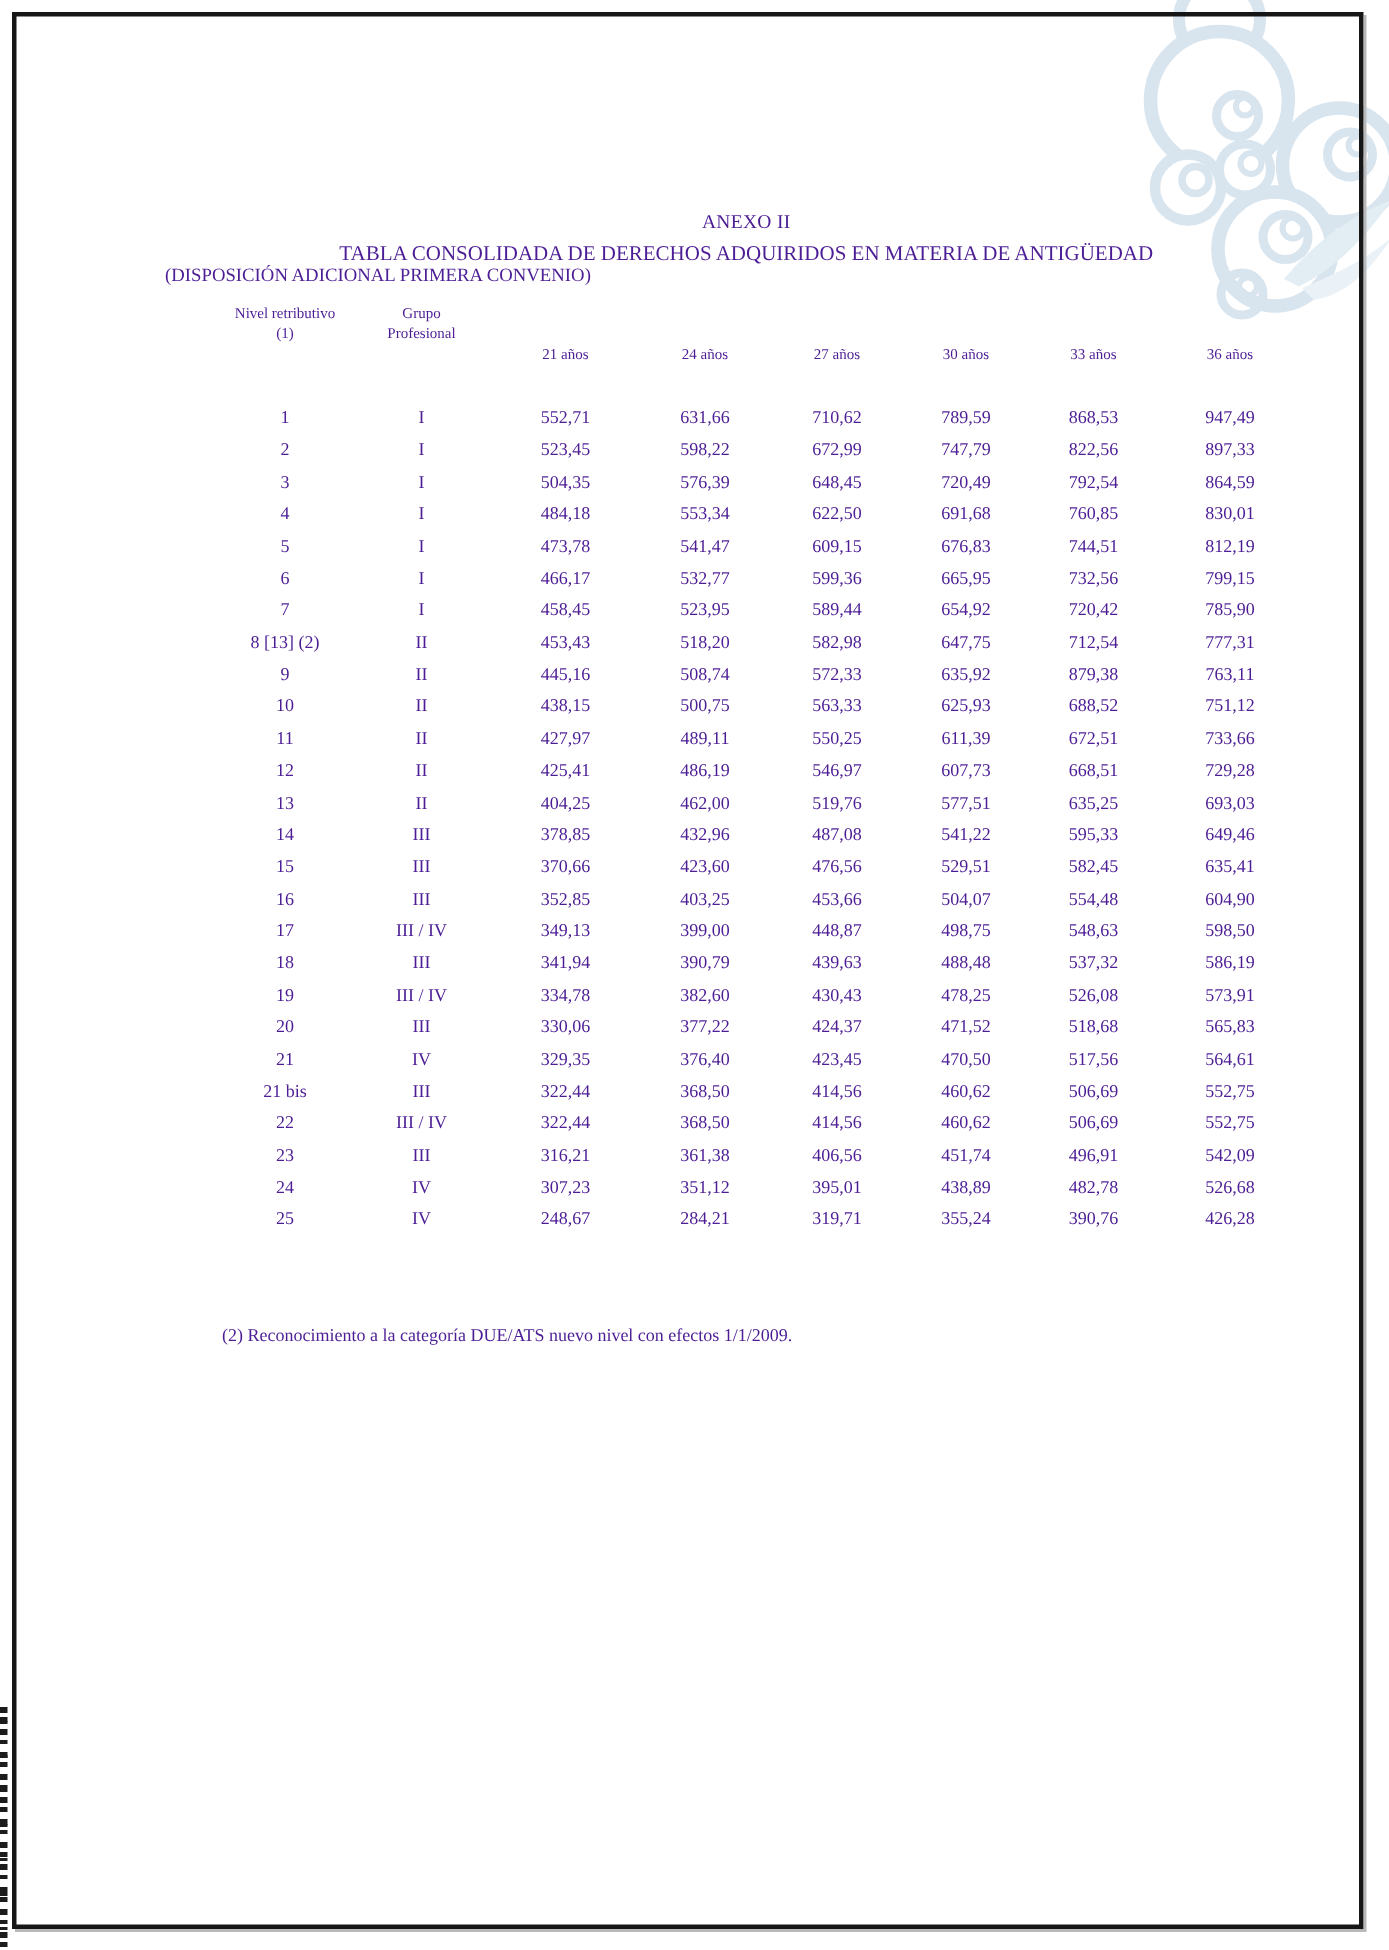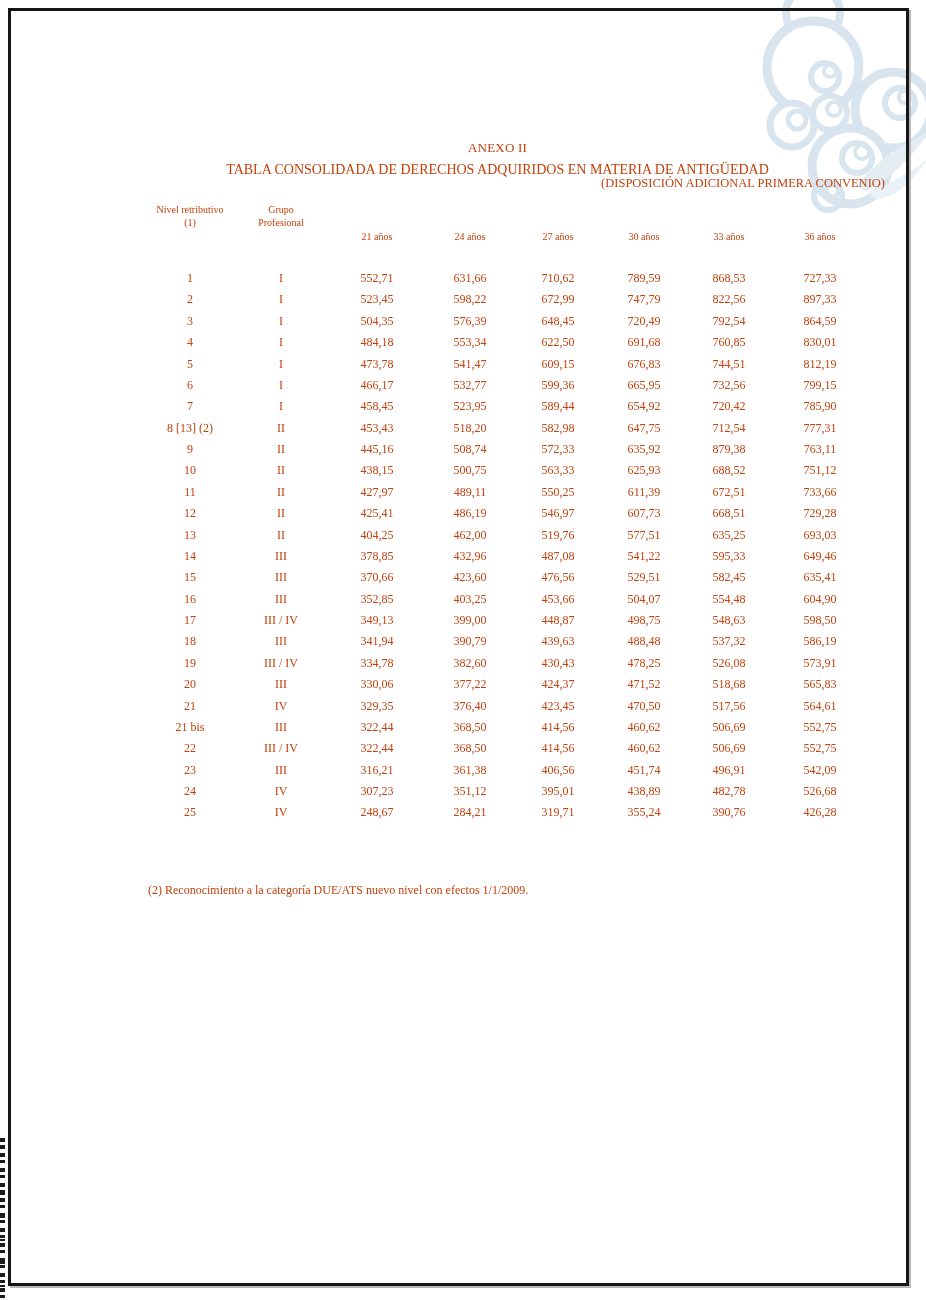--- a/index.html
+++ b/index.html
@@ -1,18 +1,18 @@
 <!DOCTYPE html>
 <html><head>
 <meta charset="utf-8">
 <style>
   html,body{margin:0;padding:0;background:#fff;}
   .page{
     position:relative;width:926px;height:1300px;background:#ffffff;
-    overflow:hidden;font-family:"Liberation Serif","DejaVu Serif",serif;color:#c2410c;
+    overflow:hidden;font-family:"Liberation Serif","DejaVu Serif",serif;color:#4c1d95;
   }
   
   .frame{
     position:absolute;left:8px;top:8px;width:901px;height:1278px;
     border:3px solid #161616;box-sizing:border-box;z-index:3;pointer-events:none;
     box-shadow:2px 2px 0 #b9b9b9;
   }
   
   .watermark{position:absolute;top:0;right:0;z-index:1;}
   
@@ -24,21 +24,21 @@
   }
   .content{position:absolute;left:0;top:0;width:100%;height:100%;z-index:2;}
   .annex{
     position:absolute;left:150px;top:140px;width:695px;text-align:center;
     font-size:13px;letter-spacing:.2px;
   }
   .title1{
     position:absolute;left:110px;top:162px;width:775px;text-align:center;font-size:14px;
   }
   .title2{
-    position:absolute;left:110px;top:176px;width:775px;text-align:right;font-size:12.5px;
+    position:absolute;left:110px;top:176px;width:775px;text-align:left;font-size:12.5px;
   }
   .thead,.trow{
     display:grid;
     grid-template-columns:80px 102px 90px 96px 80px 92px 78px 104px;
   }
   .thead{position:absolute;left:150px;top:203px;width:722px;font-size:10px;line-height:13px;}
   .hc{text-align:center;}
   .hy{padding-top:27px;}
   .tbody{position:absolute;left:150px;top:268px;width:722px;font-size:12px;}
   .trow{height:21.38px;}
@@ -104,21 +104,21 @@
 
     <div class="tbody">
         <div class="trow">
           <div class="tcell">1</div>
           <div class="tcell">I</div>
           <div class="tcell">552,71</div>
           <div class="tcell">631,66</div>
           <div class="tcell">710,62</div>
           <div class="tcell">789,59</div>
           <div class="tcell">868,53</div>
-          <div class="tcell">727,33</div>
+          <div class="tcell">947,49</div>
         </div>
         <div class="trow">
           <div class="tcell">2</div>
           <div class="tcell">I</div>
           <div class="tcell">523,45</div>
           <div class="tcell">598,22</div>
           <div class="tcell">672,99</div>
           <div class="tcell">747,79</div>
           <div class="tcell">822,56</div>
           <div class="tcell">897,33</div>

